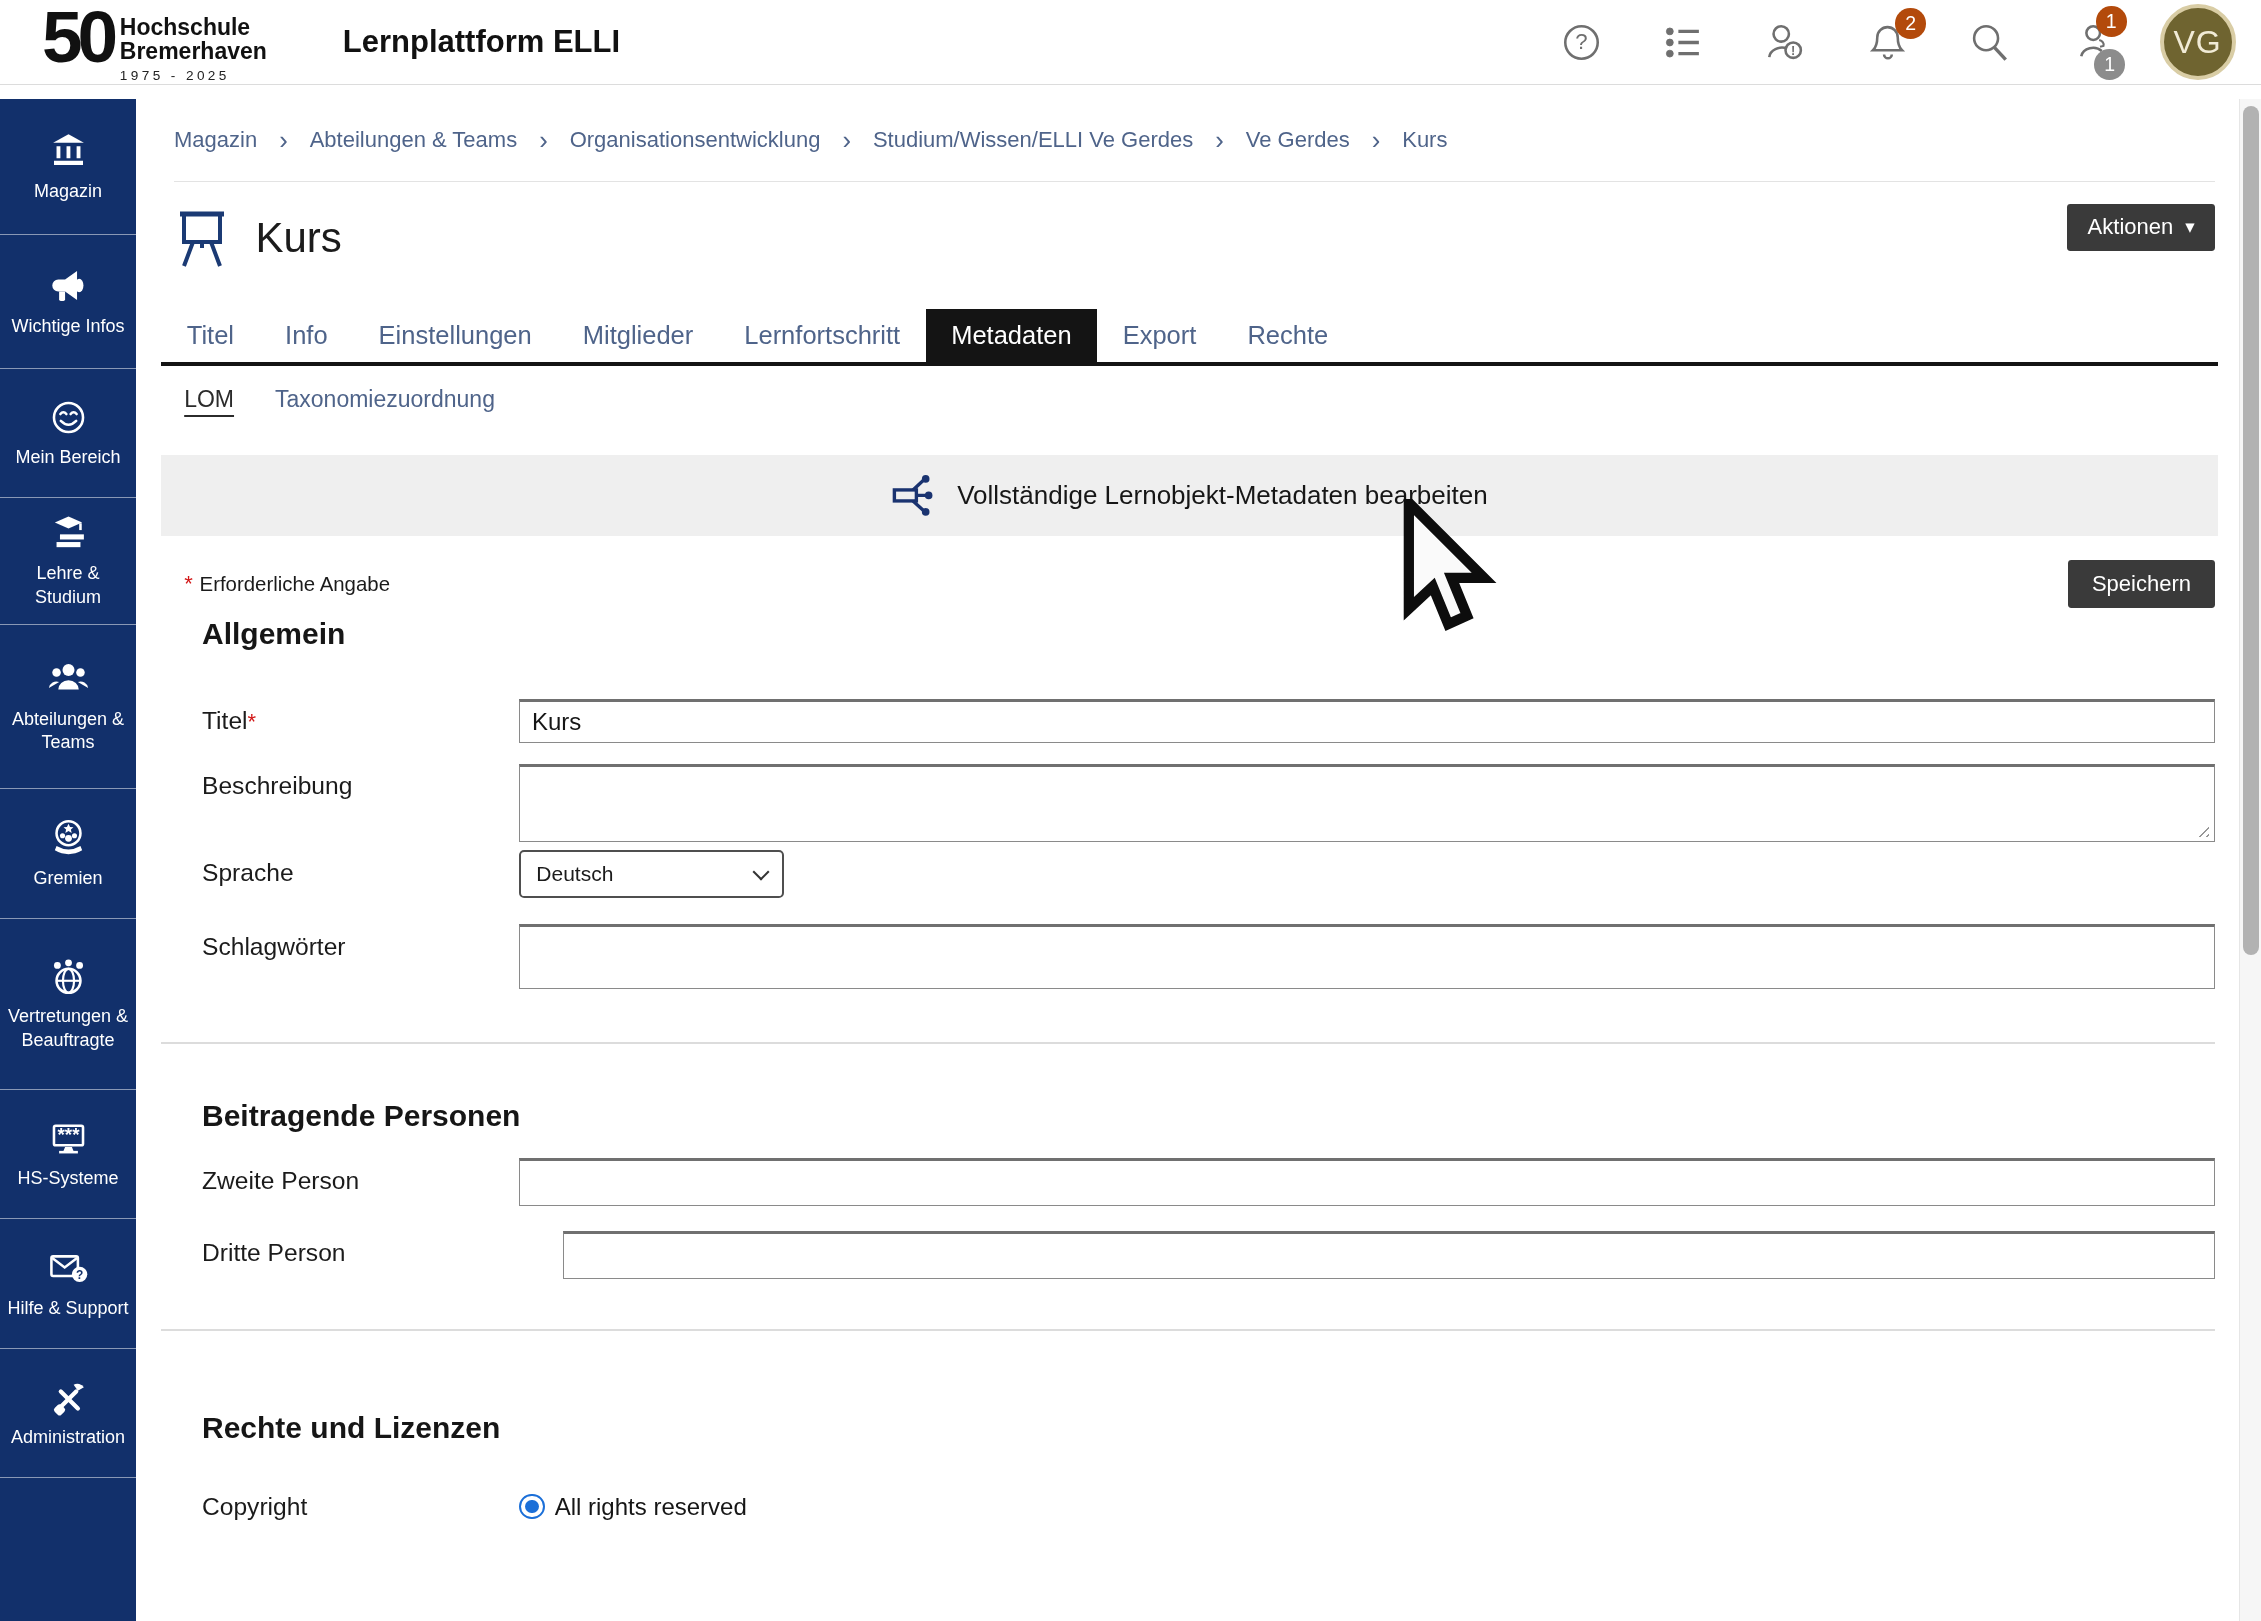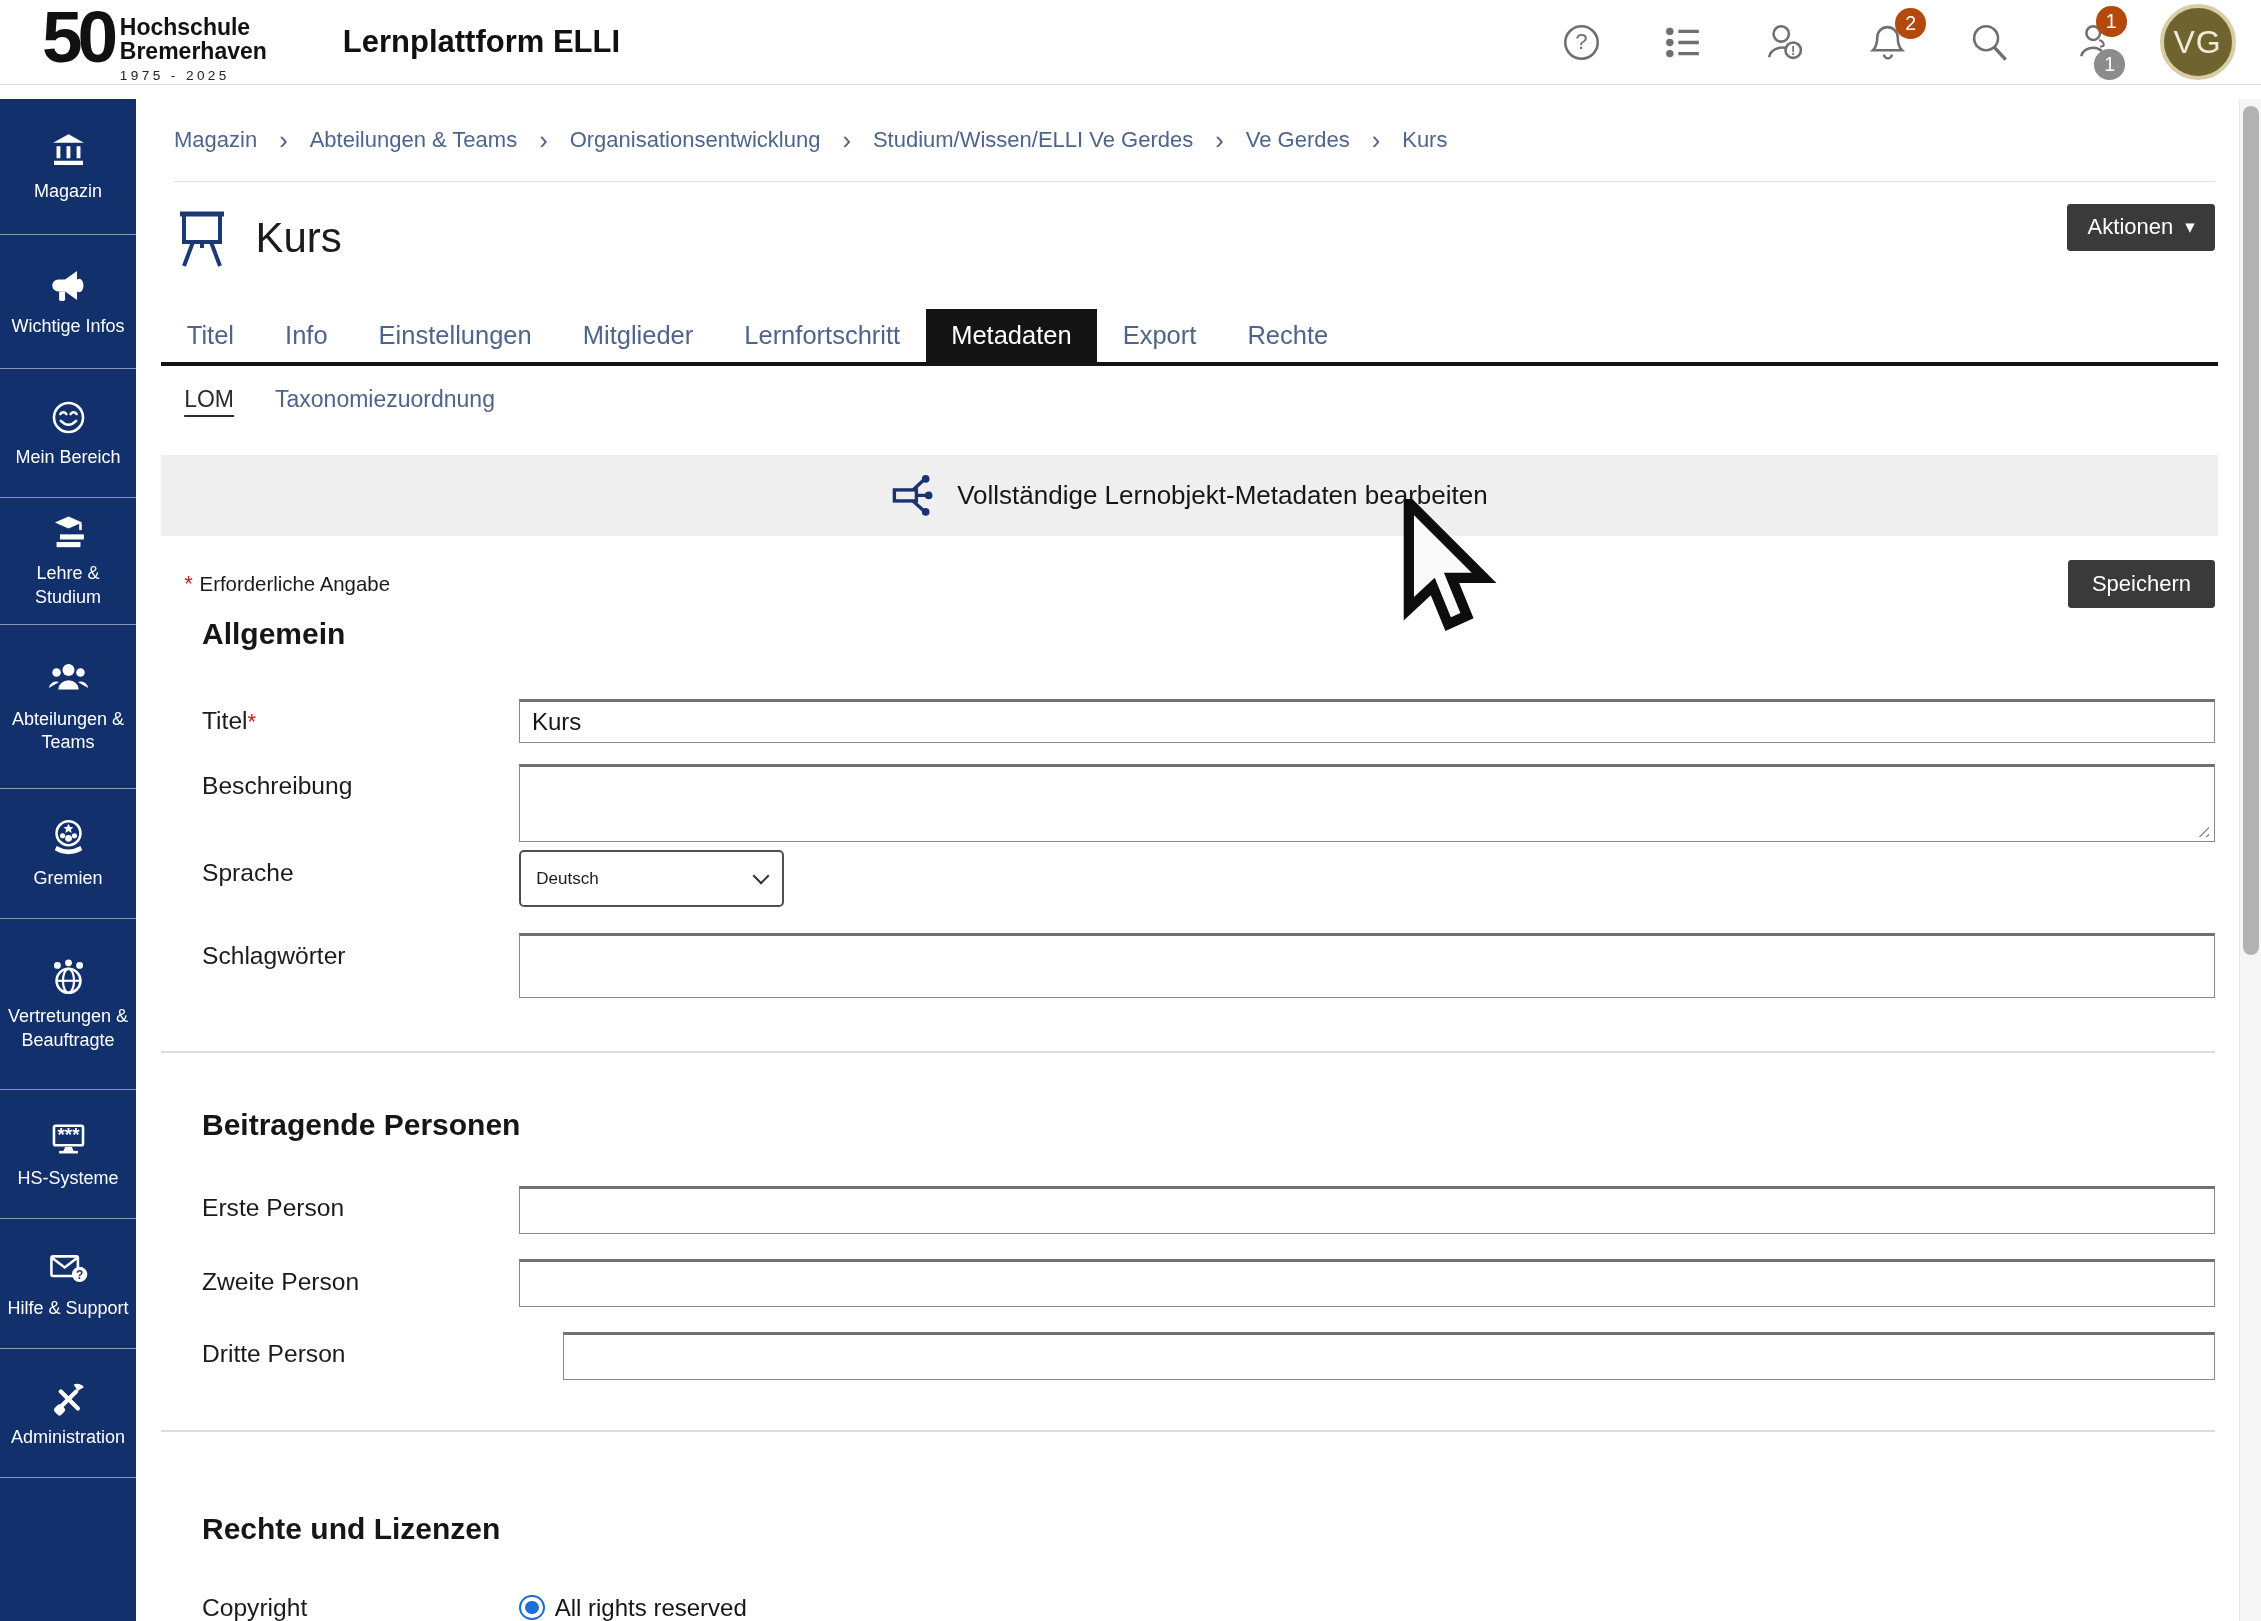--- a/index.html
+++ b/index.html
@@ -86,23 +86,23 @@
          font-family:"Liberation Sans",sans-serif; }
   textarea.txt { height:78px; resize:none; padding-top:6.8px; }
   .txt.tall { height:65px; }
   .resize-corner { position:absolute; right:6px; bottom:7.6px; width:15.3px; height:15.3px;
                    background:repeating-linear-gradient(135deg,transparent 0 3.4px,#979797 3.4px 5.1px);
                    clip-path:polygon(100% 0,100% 100%,0 100%); pointer-events:none; }
   .row-titel { margin-top:48px; }
   .row-beschreibung { margin-top:21px; }
   .row-sprache { margin-top:5.1px; }
   .row-schlagwoerter { margin-top:26px; }
-  .selectbox { width:265px; height:57px; border:2.5px solid #4f4f4f; border-radius:5.1px; background:#fff;
+  .selectbox { width:265px; height:48px; border:2.5px solid #4f4f4f; border-radius:5.1px; background:#fff;
                display:flex; align-items:center; justify-content:space-between; padding:0 15.3px;
-               font-size:17px; cursor:pointer;gap:16px; }
+               font-size:21px; cursor:pointer;gap:16px; }
   .chev { width:12px; height:12px; border-right:2.5px solid #333; border-bottom:2.5px solid #333;
           transform:rotate(45deg); margin-top:-5.1px; }
 
   .divider { height:1.7px; background:#dcdcdc; margin-left:-12.7px; margin-top:53px; }
   .h-beitragende { margin-top:55px; }
   .row-p1 { margin-top:44px; }
   .row-p2 { margin-top:25.5px; }
   .row-p3 { margin-top:24.6px;gap:44px; }
   .p-input { height:48px; }
   .divider2 { margin-top:50px; }
@@ -372,24 +372,20 @@
 
   <div class="frow row-schlagwoerter">
     <div class="flabel">Schlagwörter</div>
     <div class="fcontrol"><input class="txt tall" type="text" style=""></div>
   </div>
 
   <div class="divider"></div>
 
   <h2 class="section-h h-beitragende">Beitragende Personen</h2>
 
-  <div class="frow row-p1">
-    <div class="flabel">Erste Person</div>
-    <div class="fcontrol"><input class="txt p-input" type="text" style=""></div>
-  </div>
   <div class="frow row-p2">
     <div class="flabel">Zweite Person</div>
     <div class="fcontrol"><input class="txt p-input" type="text" style=""></div>
   </div>
   <div class="frow row-p3">
     <div class="flabel">Dritte Person</div>
     <div class="fcontrol"><input class="txt p-input" type="text" style=""></div>
   </div>
 
   <div class="divider divider2"></div>

